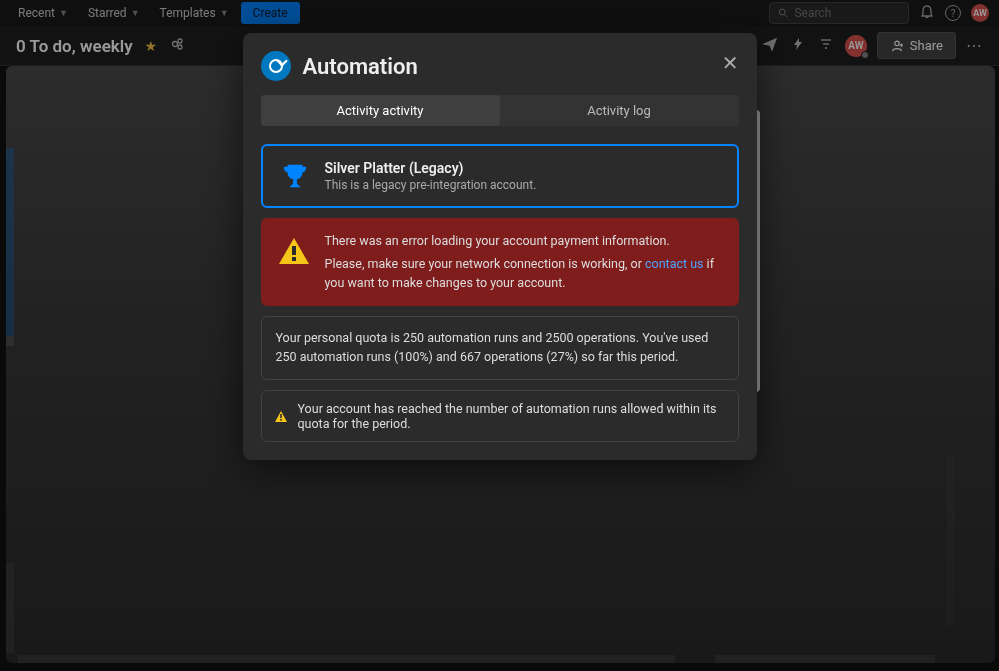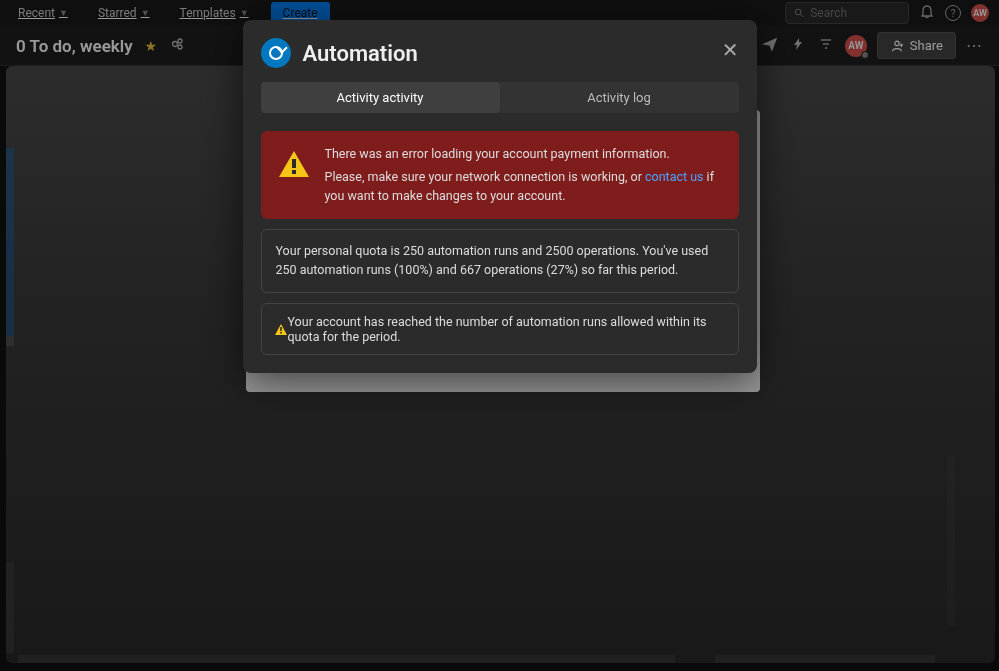--- a/index.html
+++ b/index.html
@@ -1,25 +1,25 @@
 <!DOCTYPE html>
 <html><head>
   <meta charset="utf-8">
   <style>
     * { margin: 0; padding: 0; box-sizing: border-box; font-family: -apple-system, BlinkMacSystemFont, 'Segoe UI', Roboto, sans-serif; }
     body { background: #111; color: #fff; width: 999px; height: 671px; overflow: hidden; position: relative; }
     
     
     .topbar { height: 26px; background: #1a1a1a; display: flex; align-items: center; padding: 0 10px; gap: 4px; }
-    .topbar-left { display: flex; gap: 14px; align-items: center; text-decoration: underline; }
+    .topbar-left { display: flex; gap: 4px; align-items: center; }
     .nav-item { color: #ccc; font-size: 12px; padding: 4px 8px; display: flex; align-items: center; gap: 4px; cursor: pointer; }
     .nav-chevron { font-size: 9px; color: #888; }
     .create-btn { background: #0084ff; color: #0f172a; font-size: 12px; padding: 4px 12px; border-radius: 3px; cursor: pointer; }
     .topbar-right { margin-left: auto; display: flex; align-items: center; gap: 10px; }
-    .search-box { background: #2a2a2a; border: 1px solid #444; border-radius: 4px; padding: 3px 8px; display: flex; align-items: center; gap: 6px; width: 124px; }
+    .search-box { background: #2a2a2a; border: 1px solid #444; border-radius: 4px; padding: 3px 8px; display: flex; align-items: center; gap: 6px; width: 140px; }
     .search-box input { background: transparent; border: none; color: #aaa; font-size: 12px; width: 100%; outline: none; }
     .search-icon-svg { width: 12px; height: 12px; fill: #888; }
     .bell-icon { color: #aaa; font-size: 14px; cursor: pointer; }
     .help-icon { width: 16px; height: 16px; border: 1.5px solid #aaa; border-radius: 50%; display: flex; align-items: center; justify-content: center; font-size: 10px; color: #aaa; cursor: pointer; }
     .avatar-top { width: 18px; height: 18px; background: #d9534f; border-radius: 50%; display: flex; align-items: center; justify-content: center; font-size: 9px; color: #fff; font-weight: 600; }
     
     
     .secbar { height: 40px; background: #1f1f1f; display: flex; align-items: center; padding: 0 16px; gap: 12px; border-bottom: 1px solid #333; }
     .board-title { font-size: 17px; font-weight: 600; color: #fff; }
     .star-icon { color: #f0c040; font-size: 14px; cursor: pointer; }
@@ -46,21 +46,21 @@
     .bg-card { position: absolute; top: 44px; left: 240px; width: 514px; height: 282px; background: #fff; border-radius: 4px; }
     .bg-card-close { position: absolute; top: 14px; right: 16px; color: #555; font-size: 18px; cursor: pointer; }
     .bg-fieldrow { position: absolute; left: 20px; right: 20px; height: 30px; background: #e8e8e8; border-radius: 3px; }
     .bg-f1 { top: 88px; }
     .bg-f2 { top: 134px; height: 48px; border: 1px solid #ccc; background: #fff; }
     .bg-f2-inner { position: absolute; left: 0; right: 8px; top: 8px; height: 20px; background: #eee; }
     .bg-f3 { top: 184px; left: 20px; right: 28px; height: 22px; background: #0084ff; border-radius: 3px; }
     .bg-f1-inner { position: absolute; left: 0; top: 0; width: 52%; height: 100%; background: #0084ff; border-radius: 3px 0 0 3px; }
     
     
-    .overlay { position: fixed; inset: 0; background: rgba(0,0,0,0.4); display: flex; align-items: flex-start; justify-content: center; padding-top: 20px; }
+    .overlay { position: fixed; inset: 0; background: rgba(0,0,0,0.4); display: flex; align-items: flex-start; justify-content: center; padding-top: 33px; }
     .modal { width: 514px; background: #2b2b2b; border-radius: 8px; box-shadow: 0 8px 40px rgba(0,0,0,0.6); padding: 18px; position: relative; }
     .modal-header { display: flex; align-items: center; gap: 12px; margin-bottom: 14px; }
     .modal-icon { width: 30px; height: 30px; border-radius: 50%; background: #0078bf; display: flex; align-items: center; justify-content: center; }
     .modal-icon-inner { width: 14px; height: 14px; border: 2px solid #fff; border-radius: 50%; position: relative; }
     .modal-icon-inner::after { content: ''; position: absolute; width: 6px; height: 6px; border-right: 2px solid #fff; border-bottom: 2px solid #fff; transform: rotate(45deg); top: -4px; right: -5px; }
     .modal-title { font-size: 22px; font-weight: 600; color: #eee; }
     .modal-close { position: absolute; top: 18px; right: 18px; color: #aaa; font-size: 20px; cursor: pointer; background: none; border: none; }
     
     .tabs { display: flex; background: #333; border-radius: 4px; margin-bottom: 18px; }
     .tab { flex: 1; text-align: center; padding: 8px 0; font-size: 13px; color: #bbb; cursor: pointer; border-radius: 4px; }
@@ -75,21 +75,21 @@
     
     .warn-box { background: #7f1d1d; border-radius: 6px; padding: 14px 16px; display: flex; gap: 14px; align-items: flex-start; margin-bottom: 10px; }
     .warn-icon { width: 34px; min-width: 34px; height: 30px; margin-top: 4px; }
     .warn-svg { width: 34px; height: 30px; }
     .warn-text { font-size: 12.5px; color: #ddd; line-height: 1.5; }
     .warn-text .link { color: #4da3ff; cursor: pointer; }
     
     .quota-box { border: 1px solid #444; border-radius: 6px; padding: 12px 14px; margin-bottom: 10px; }
     .quota-text { font-size: 12.5px; color: #ddd; line-height: 1.5; }
     
-    .limit-box { border: 1px solid #444; border-radius: 6px; padding: 10px 12px; display: flex; align-items: center; }
+    .limit-box { border: 1px solid #444; border-radius: 6px; padding: 10px 12px; display: flex; gap: 10px; align-items: center; }
     .limit-icon { width: 14px; min-width: 14px; height: 14px; }
     .limit-svg { width: 14px; height: 14px; }
     .limit-text { font-size: 12.5px; color: #ddd; }
     
     .people-icon-svg { width: 14px; height: 14px; fill: #fff; }
   </style>
 </head>
 <body>
 
 <div class="topbar">
@@ -230,20 +230,31 @@
       </div>
       <span class="modal-title">Automation</span>
     </div>
     <button class="modal-close">✕</button>
 
     <div class="tabs">
       <div class="tab active">Activity activity</div>
       <div class="tab">Activity log</div>
     </div>
 
+    <div class="plan-box">
+      <div class="trophy-icon">
+        <svg class="trophy-svg" viewBox="0 0 32 32">
+            <path d="M8 4 L24 4 L24 12 C24 17 20 20 16 20 C12 20 8 17 8 12 Z M8 6 L4 6 C4 10 6 12 8 12 M24 6 L28 6 C28 10 26 12 24 12 M14 20 L14 24 L10 28 L22 28 L18 24 L18 20" fill="#0084ff"></path>
+          </svg>
+      </div>
+      <div class="plan-text">
+        <div class="plan-name">Silver Platter (Legacy)</div>
+        <div class="plan-sub">This is a legacy pre-integration account.</div>
+      </div>
+    </div>
 
     <div class="warn-box">
       <div class="warn-icon">
         <svg class="warn-svg" viewBox="0 0 34 30">
             <path d="M17 2 L32 28 L2 28 Z" fill="#f5c518"></path>
             <rect x="15" y="10" width="4" height="9" fill="#2b2b2b"></rect>
             <rect x="15" y="21" width="4" height="4" fill="#2b2b2b"></rect>
           </svg>
       </div>
       <div class="warn-text">

